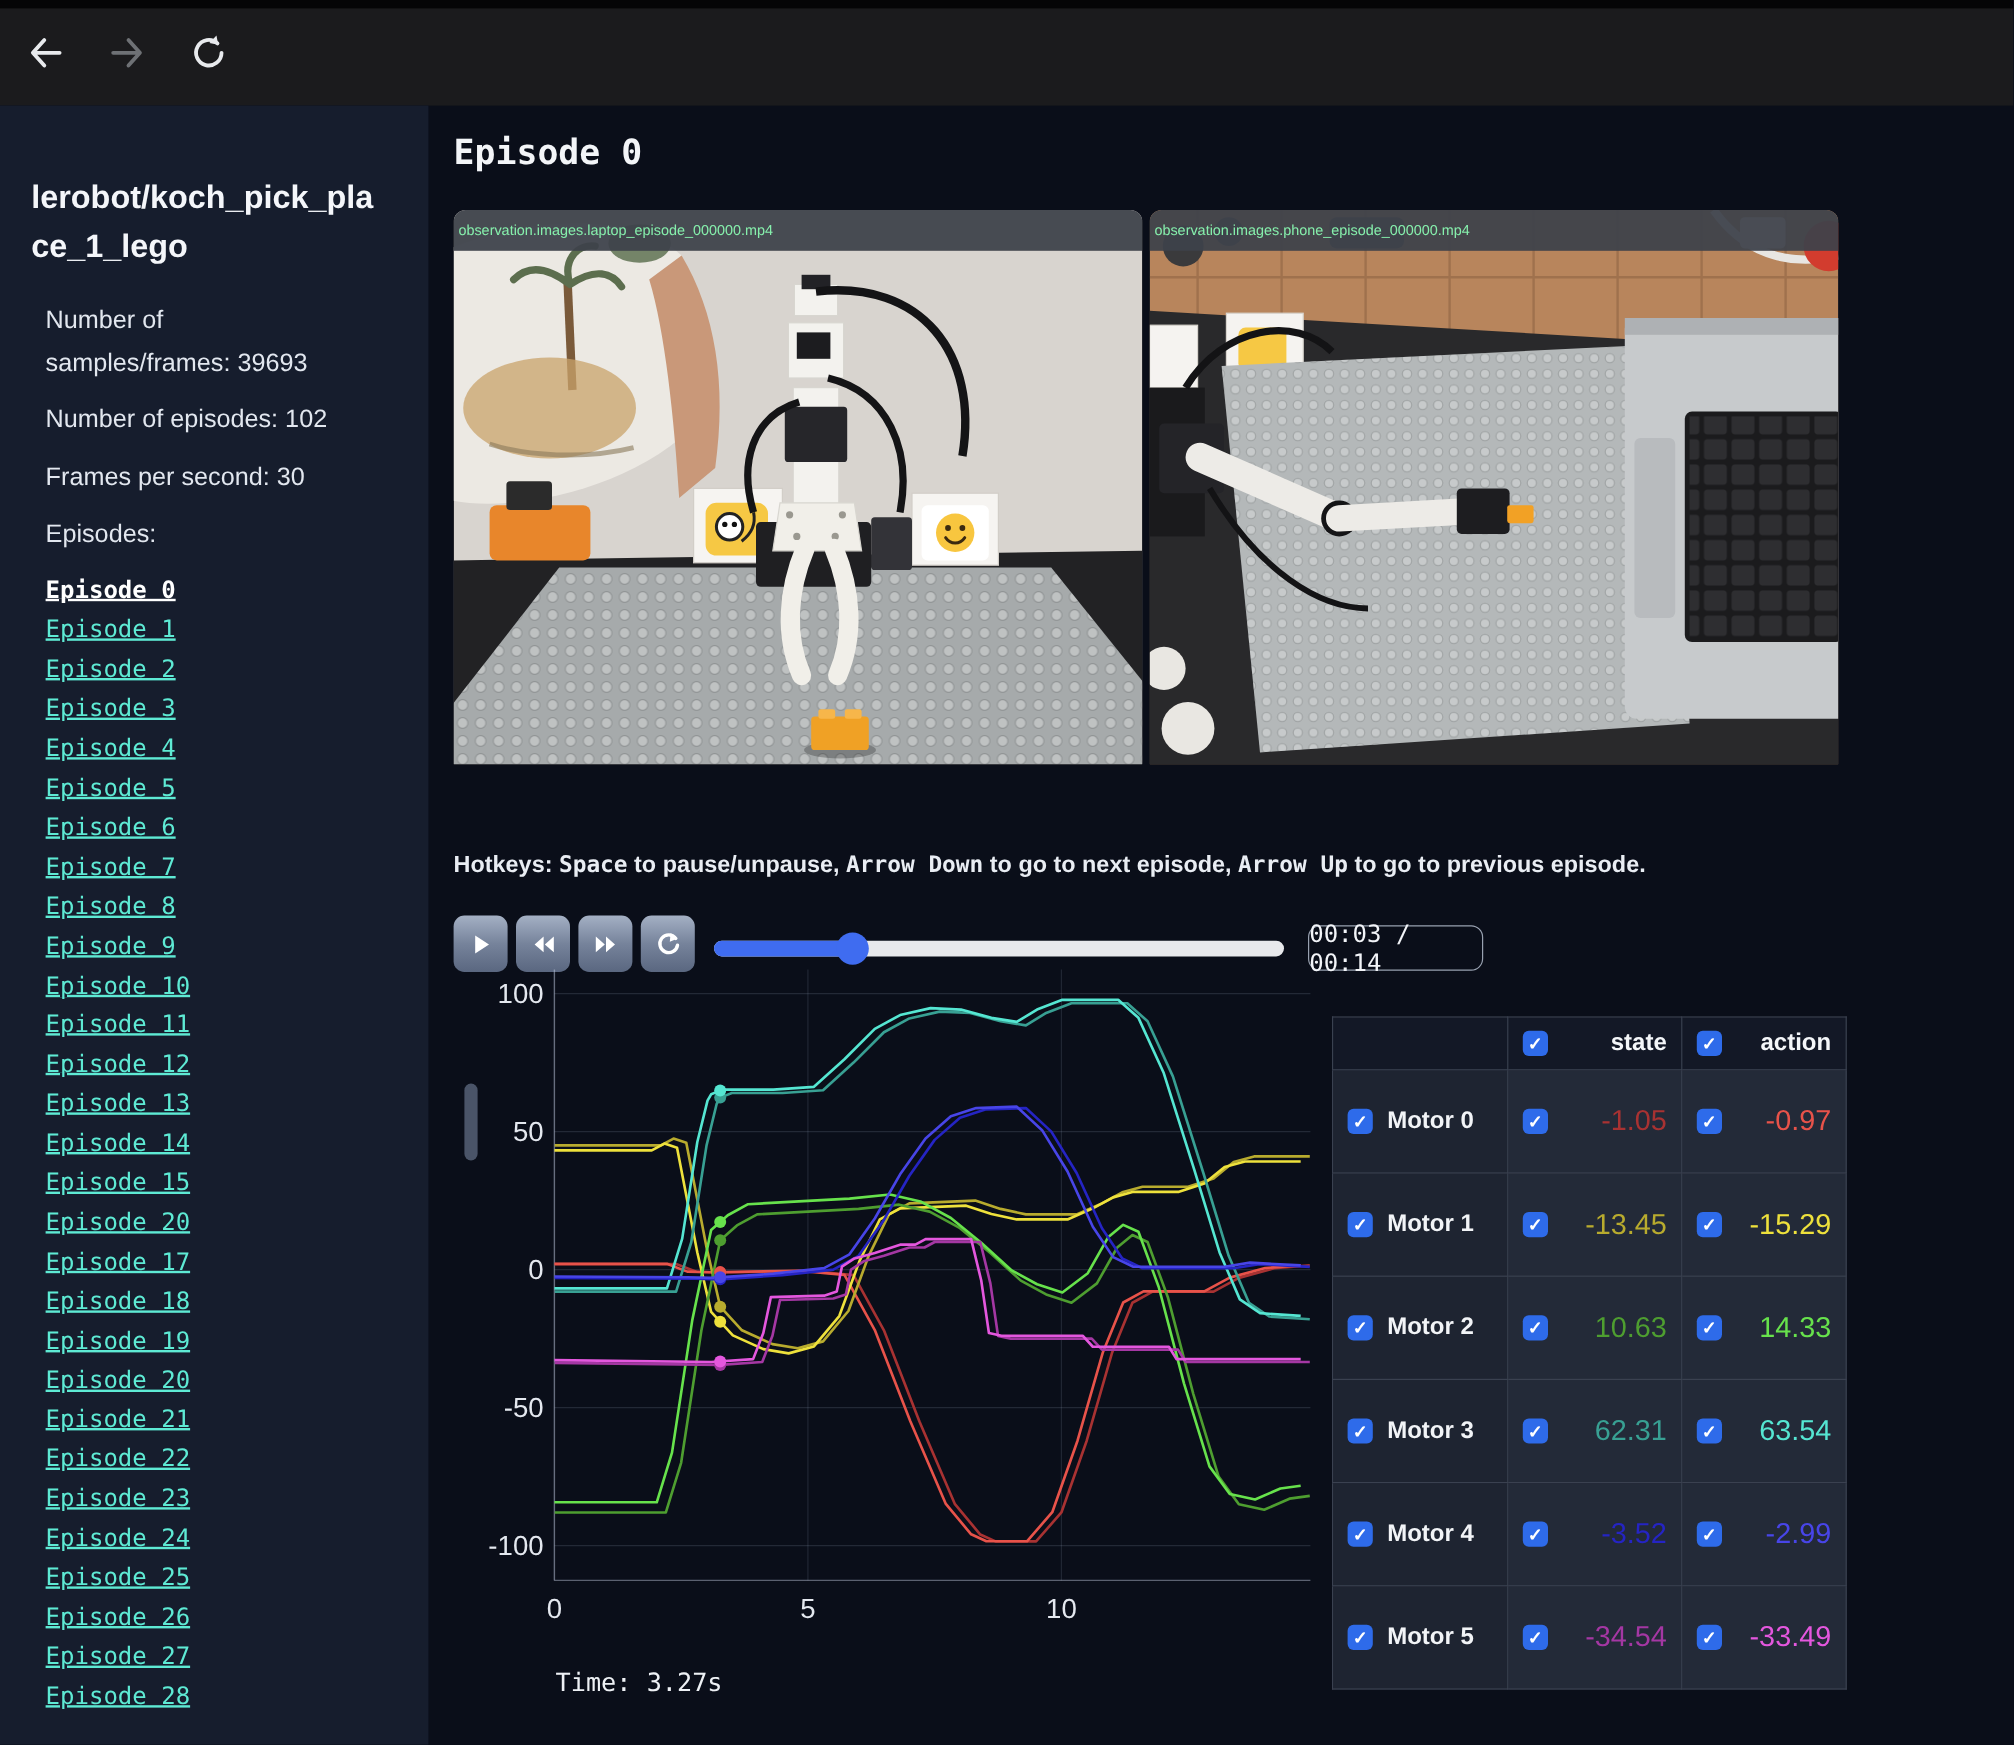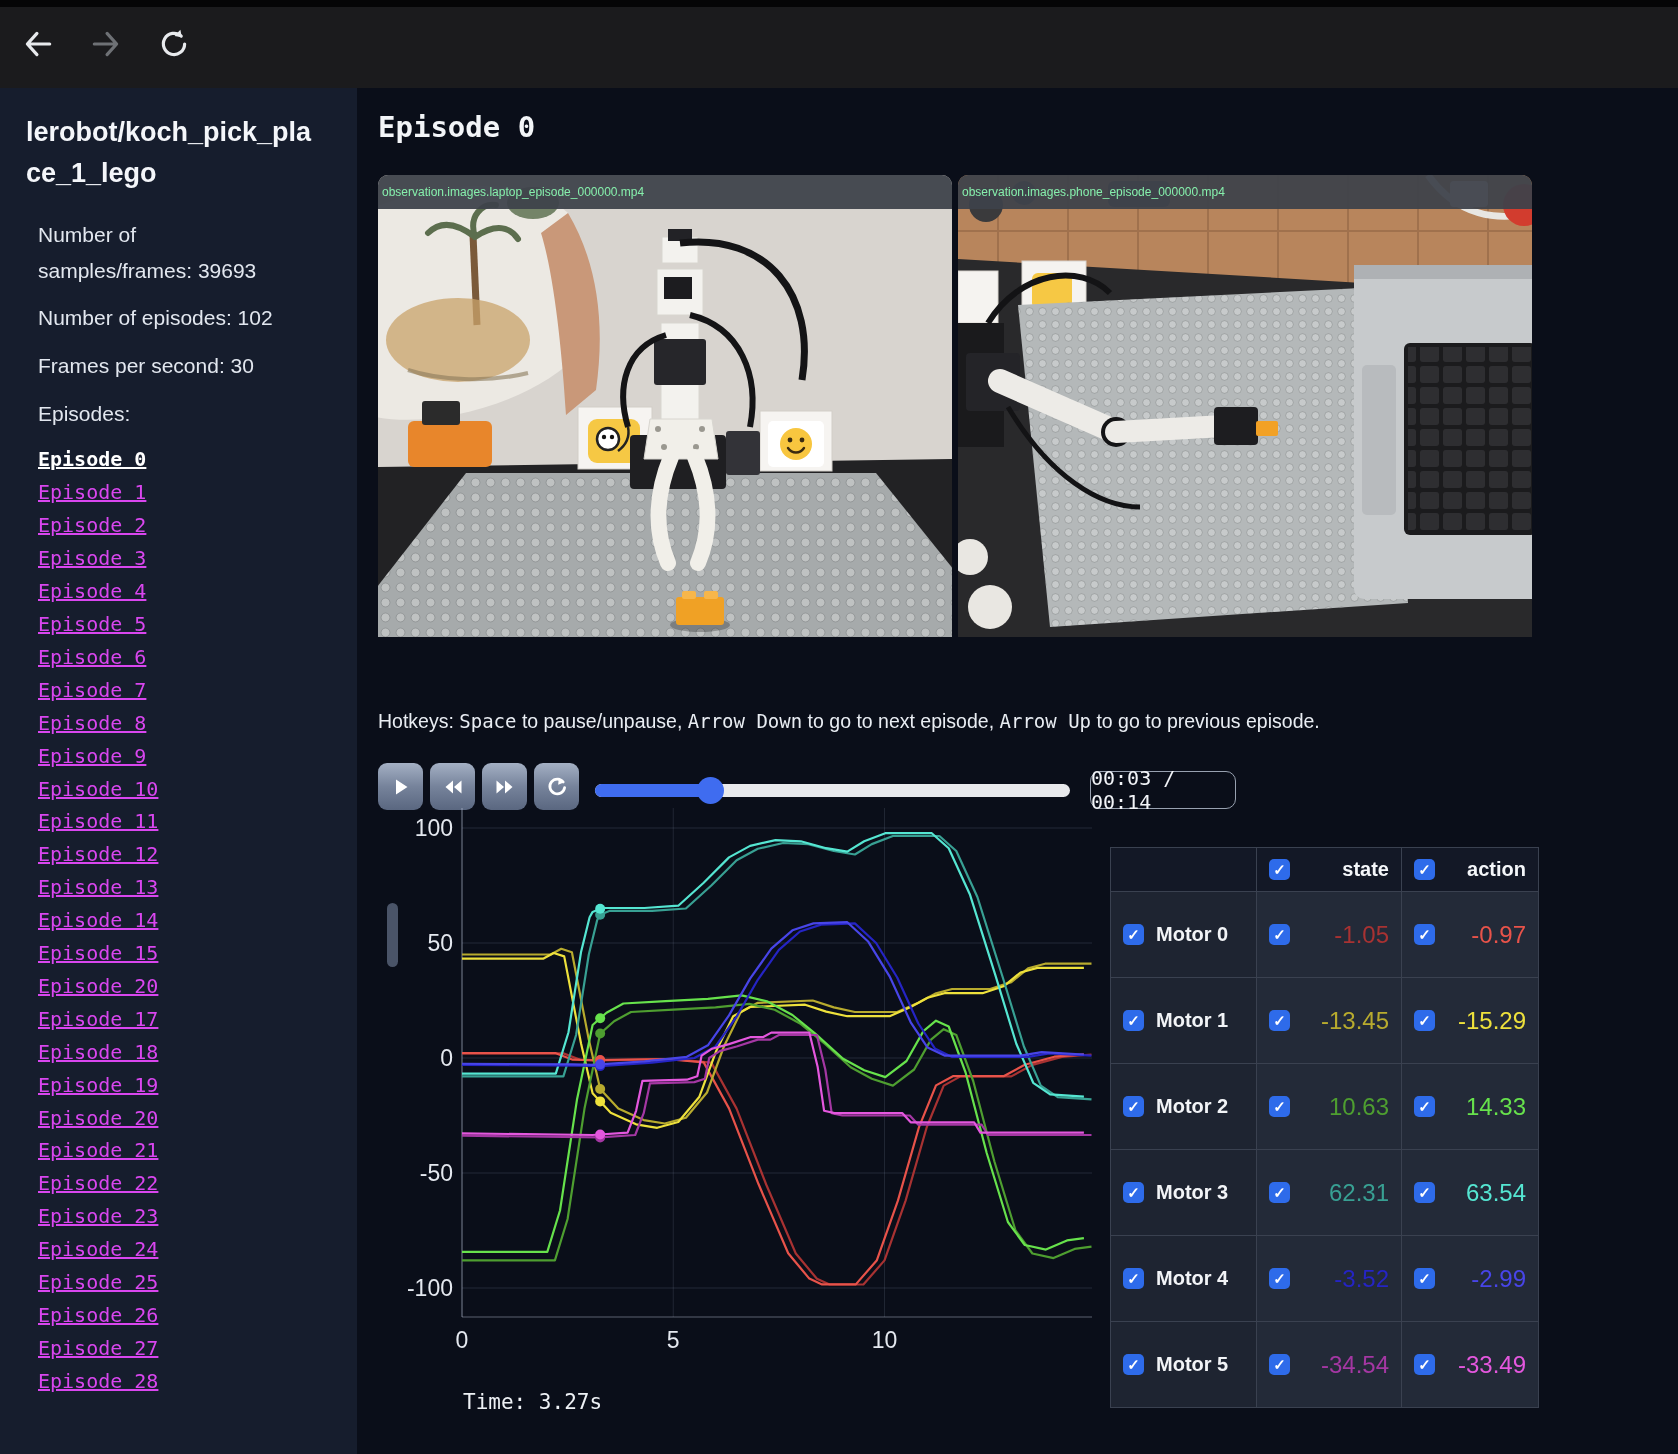--- a/index.html
+++ b/index.html
@@ -19,35 +19,35 @@
   .nav-btn { position:absolute; top:26px; width:36px; height:36px; display:flex; align-items:center; justify-content:center; cursor:pointer; }
   .nav-back { left:20px; } .nav-fwd { left:88px; } .nav-reload { left:156px; }
   .url-pill { position:absolute; left:225px; top:15px; right:20px; height:57px; background:#2f3135; border-radius:29px; display:flex; align-items:center; padding-left:16px; }
   .url-info { width:30px; height:30px; margin-right:16px; flex:0 0 auto; }
   .url-text { font-size:24px; white-space:nowrap; overflow:hidden; }
   .url-host { color:#eaecee; }
   .url-rest { color:#9aa0a6; }
 
   
   .sidebar { position:absolute; left:0; top:88px; width:357px; height:1366px; background:#161d2d; padding:24px 24px 0 26px; overflow:hidden; }
-  .ds-title { font-size:27px; font-weight:bold; color:#f4f6fa; line-height:1.5; word-break:break-all; width:296px; }
+  .ds-title { font-size:27px; font-weight:bold; color:#f4f6fa; line-height:1.5; word-break:break-all; width:296px;margin-top:32px; }
   .stats { margin-top:24px; font-size:21px; color:#e2e7ef; line-height:1.7; width:270px; }
   .stats div { margin:12px; }
   .episodes-list { margin-top:2px; padding-left:12px; }
-  .ep-link { display:block; font-family:"DejaVu Sans Mono", monospace; font-size:20px; line-height:32.9px; color:#d946ef; text-decoration:underline; cursor:pointer; white-space:nowrap; }
+  .ep-link { display:block; font-family:"DejaVu Sans Mono", monospace; font-size:20px; line-height:32.9px; color:#5eead4; text-decoration:underline; cursor:pointer; white-space:nowrap; }
   .ep-link.active { font-weight:bold; color:#ffffff; }
 
   
   .main-title { position:absolute; left:378px; top:110px; font-size:29px; font-weight:bold; color:#f3f5f8; }
   .video-panel { position:absolute; top:175px; width:574px; height:462px; border-radius:10px 10px 0 0; overflow:hidden; background:#26272a; }
   .video-1 { left:378px; } .video-2 { left:958px;text-decoration:underline; }
   .video-title { position:absolute; left:0; top:0; right:0; height:34px; background:rgba(62,66,74,0.94); color:#86efac; font-size:12px; line-height:34px; padding-left:4px; white-space:nowrap; z-index:2; }
   .video-scene { position:absolute; left:0; top:0; }
 
-  .hotkeys { position:absolute; left:378px; top:710px; font-size:19.5px; color:#e9edf3; }
+  .hotkeys { position:absolute; left:378px; top:710px; font-size:19.5px; color:#e9edf3;font-weight:bold; }
   .hotkeys .mono { font-size:19px; }
 
   .pbtn { position:absolute; top:763px; width:45px; height:47px; border:none; border-radius:9px; cursor:pointer;
           background:linear-gradient(180deg,#a4b0c4 0%,#76839b 50%,#5a6780 100%);
           box-shadow:0 1px 2px rgba(0,0,0,0.6) inset 0 0 0 rgba(0,0,0,0); display:flex; align-items:center; justify-content:center; }
   .slider-track { position:absolute; left:595px; top:784px; width:475px; height:13px; background:#e8e9ec; border-radius:7px; cursor:pointer; }
   .slider-fill { position:absolute; left:0; top:0; height:13px; background:#3f6cf0; border-radius:7px 0 0 7px; }
   .slider-thumb { position:absolute; top:-7px; width:27px; height:27px; border-radius:50%; background:#3f6cf0; cursor:grab; }
   .time-box { position:absolute; left:1090px; top:771px; width:146px; height:38px; border:1.5px solid #98a1b0; border-radius:10px; display:flex; align-items:center; justify-content:center; font-size:20px; color:#f2f4f8; }
 

